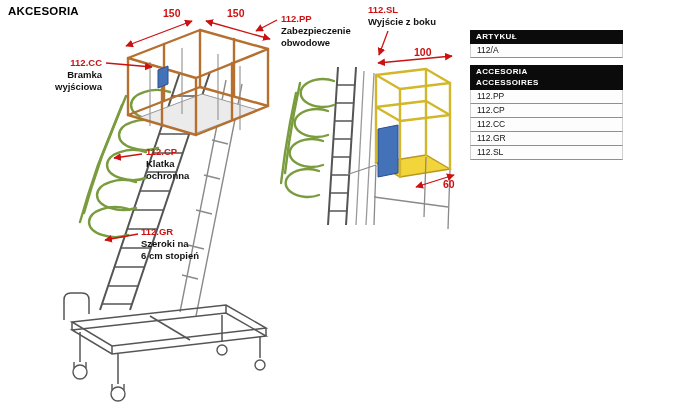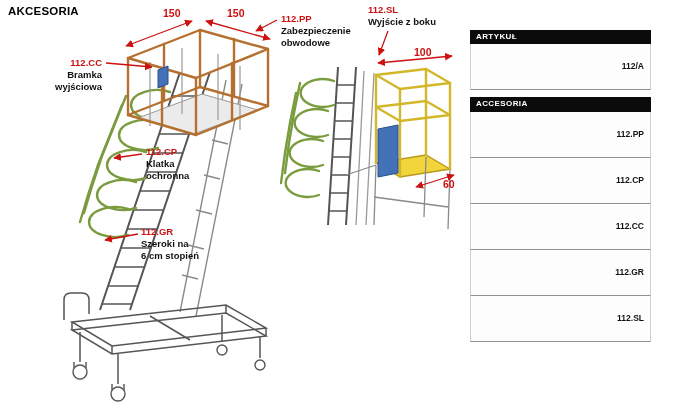--- a/index.html
+++ b/index.html
@@ -6,27 +6,27 @@
   .canvas{position:relative;width:686px;height:418px;background:#fff;
           font-family:"Liberation Sans",sans-serif;overflow:hidden;}
   .title{position:absolute;left:8px;top:5px;font-size:11.5px;font-weight:bold;
          color:#000;letter-spacing:.2px;text-align:center;}
   .lbl{position:absolute;font-weight:bold;font-size:9.5px;line-height:1.25;
        color:#111;white-space:nowrap;}
   .lbl .code{color:#cc1111;display:block;}
   .lbl .nm{display:block;}
   .dim{position:absolute;color:#cc1111;font-weight:bold;font-size:10.5px;margin-left:20px;}
   svg{position:absolute;}
-  .tbl{position:absolute;left:470px;top:30px;width:181px;border-radius:16px;}
+  .tbl{position:absolute;left:470px;top:30px;width:153px;border-radius:16px;}
   .thead{background:#0b0b0b;color:#fff;font-size:8px;font-weight:bold;
          line-height:1.3;padding:2px 6px;letter-spacing:.4px;}
   .thead span{display:block;}
   .trow{background:#fdfdfd;border-bottom:1px solid #8f8f8f;
         border-left:1px solid #cfcfcf;border-right:1px solid #cfcfcf;
-        font-size:8.5px;font-weight:bold;color:#111;padding:18px 6px;line-height:9px;text-align:right;}
+        font-size:8.5px;font-weight:normal;color:#111;padding:2px 6px;line-height:9px;}
   .tgap{height:7px;}
 </style>
 </head>
 <body>
 
 <div class="canvas">
 
   <div class="title">AKCESORIA</div>
 
   <svg style="left:30px;top:10px;" width="250" height="400" viewBox="0 0 250 400">
@@ -183,20 +183,21 @@
   <div class="tbl">
     <div class="thead">
       <span>ARTYKUŁ</span>
     </div>
     <div class="trow">112/A</div>
 
     <div class="tgap"></div>
 
     <div class="thead">
       <span>ACCESORIA</span>
+      <span>ACCESSOIRES</span>
     </div>
     <div class="trow">112.PP</div>
     <div class="trow">112.CP</div>
     <div class="trow">112.CC</div>
     <div class="trow">112.GR</div>
     <div class="trow">112.SL</div>
   </div>
 
 </div>
 

